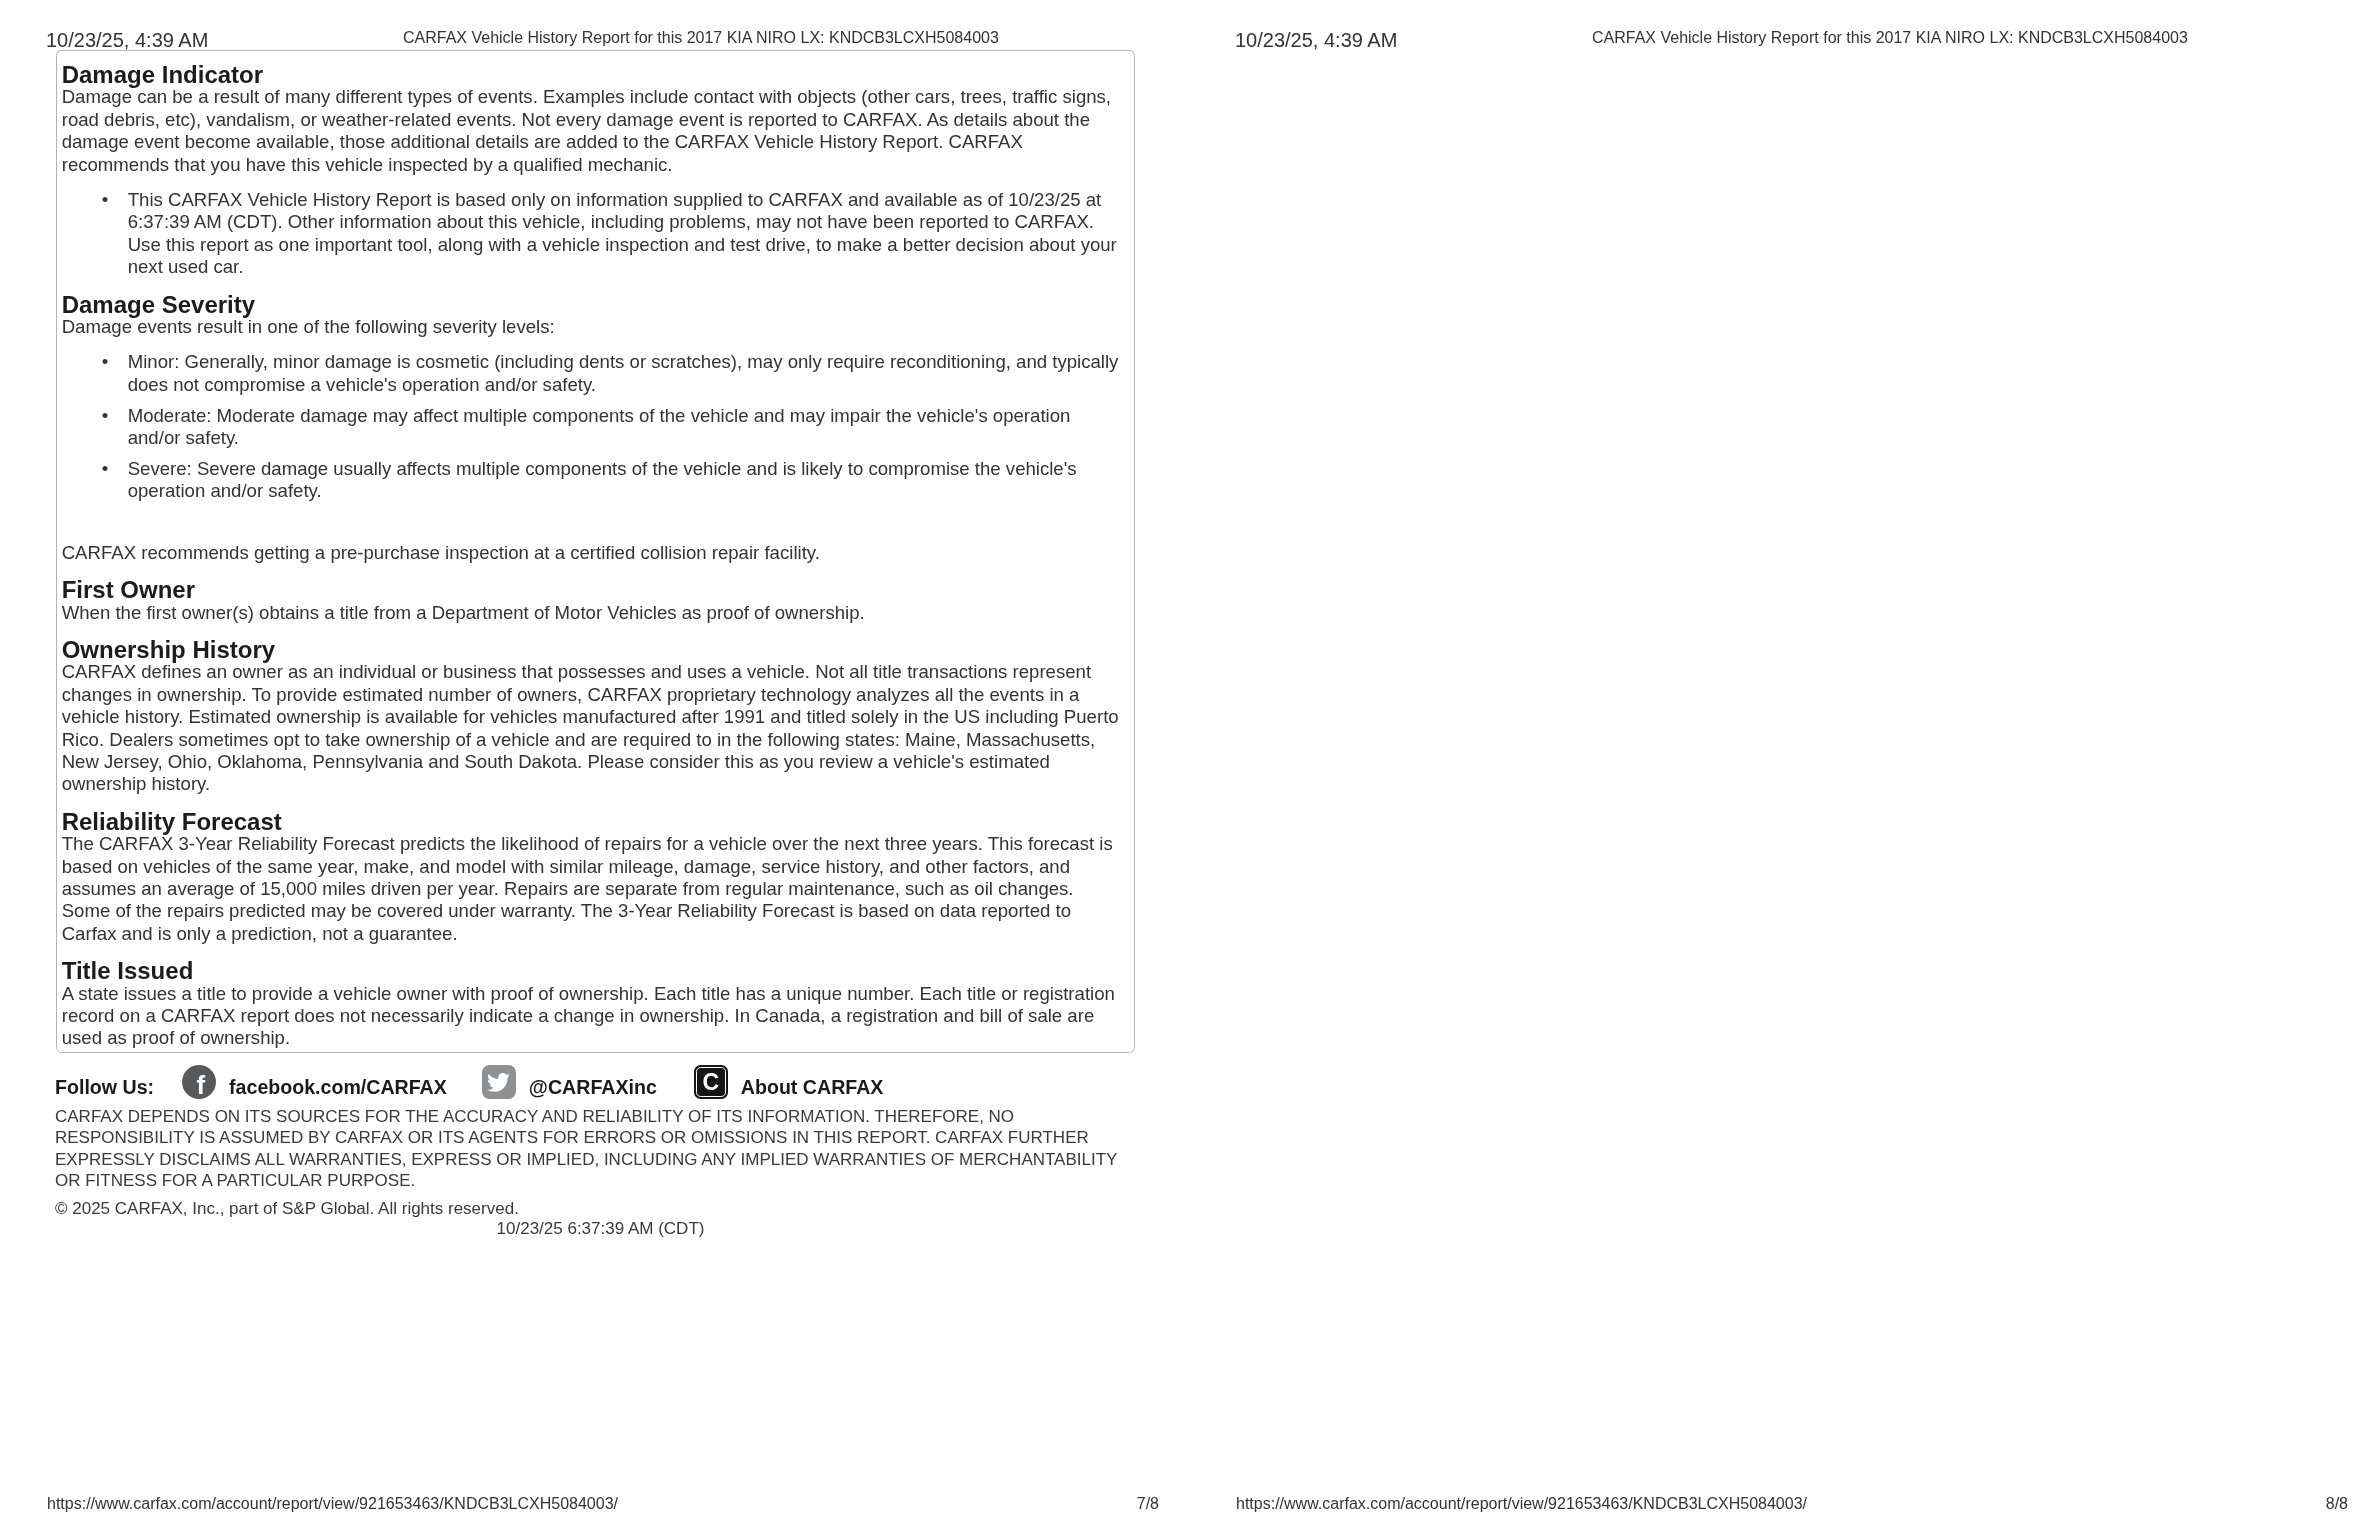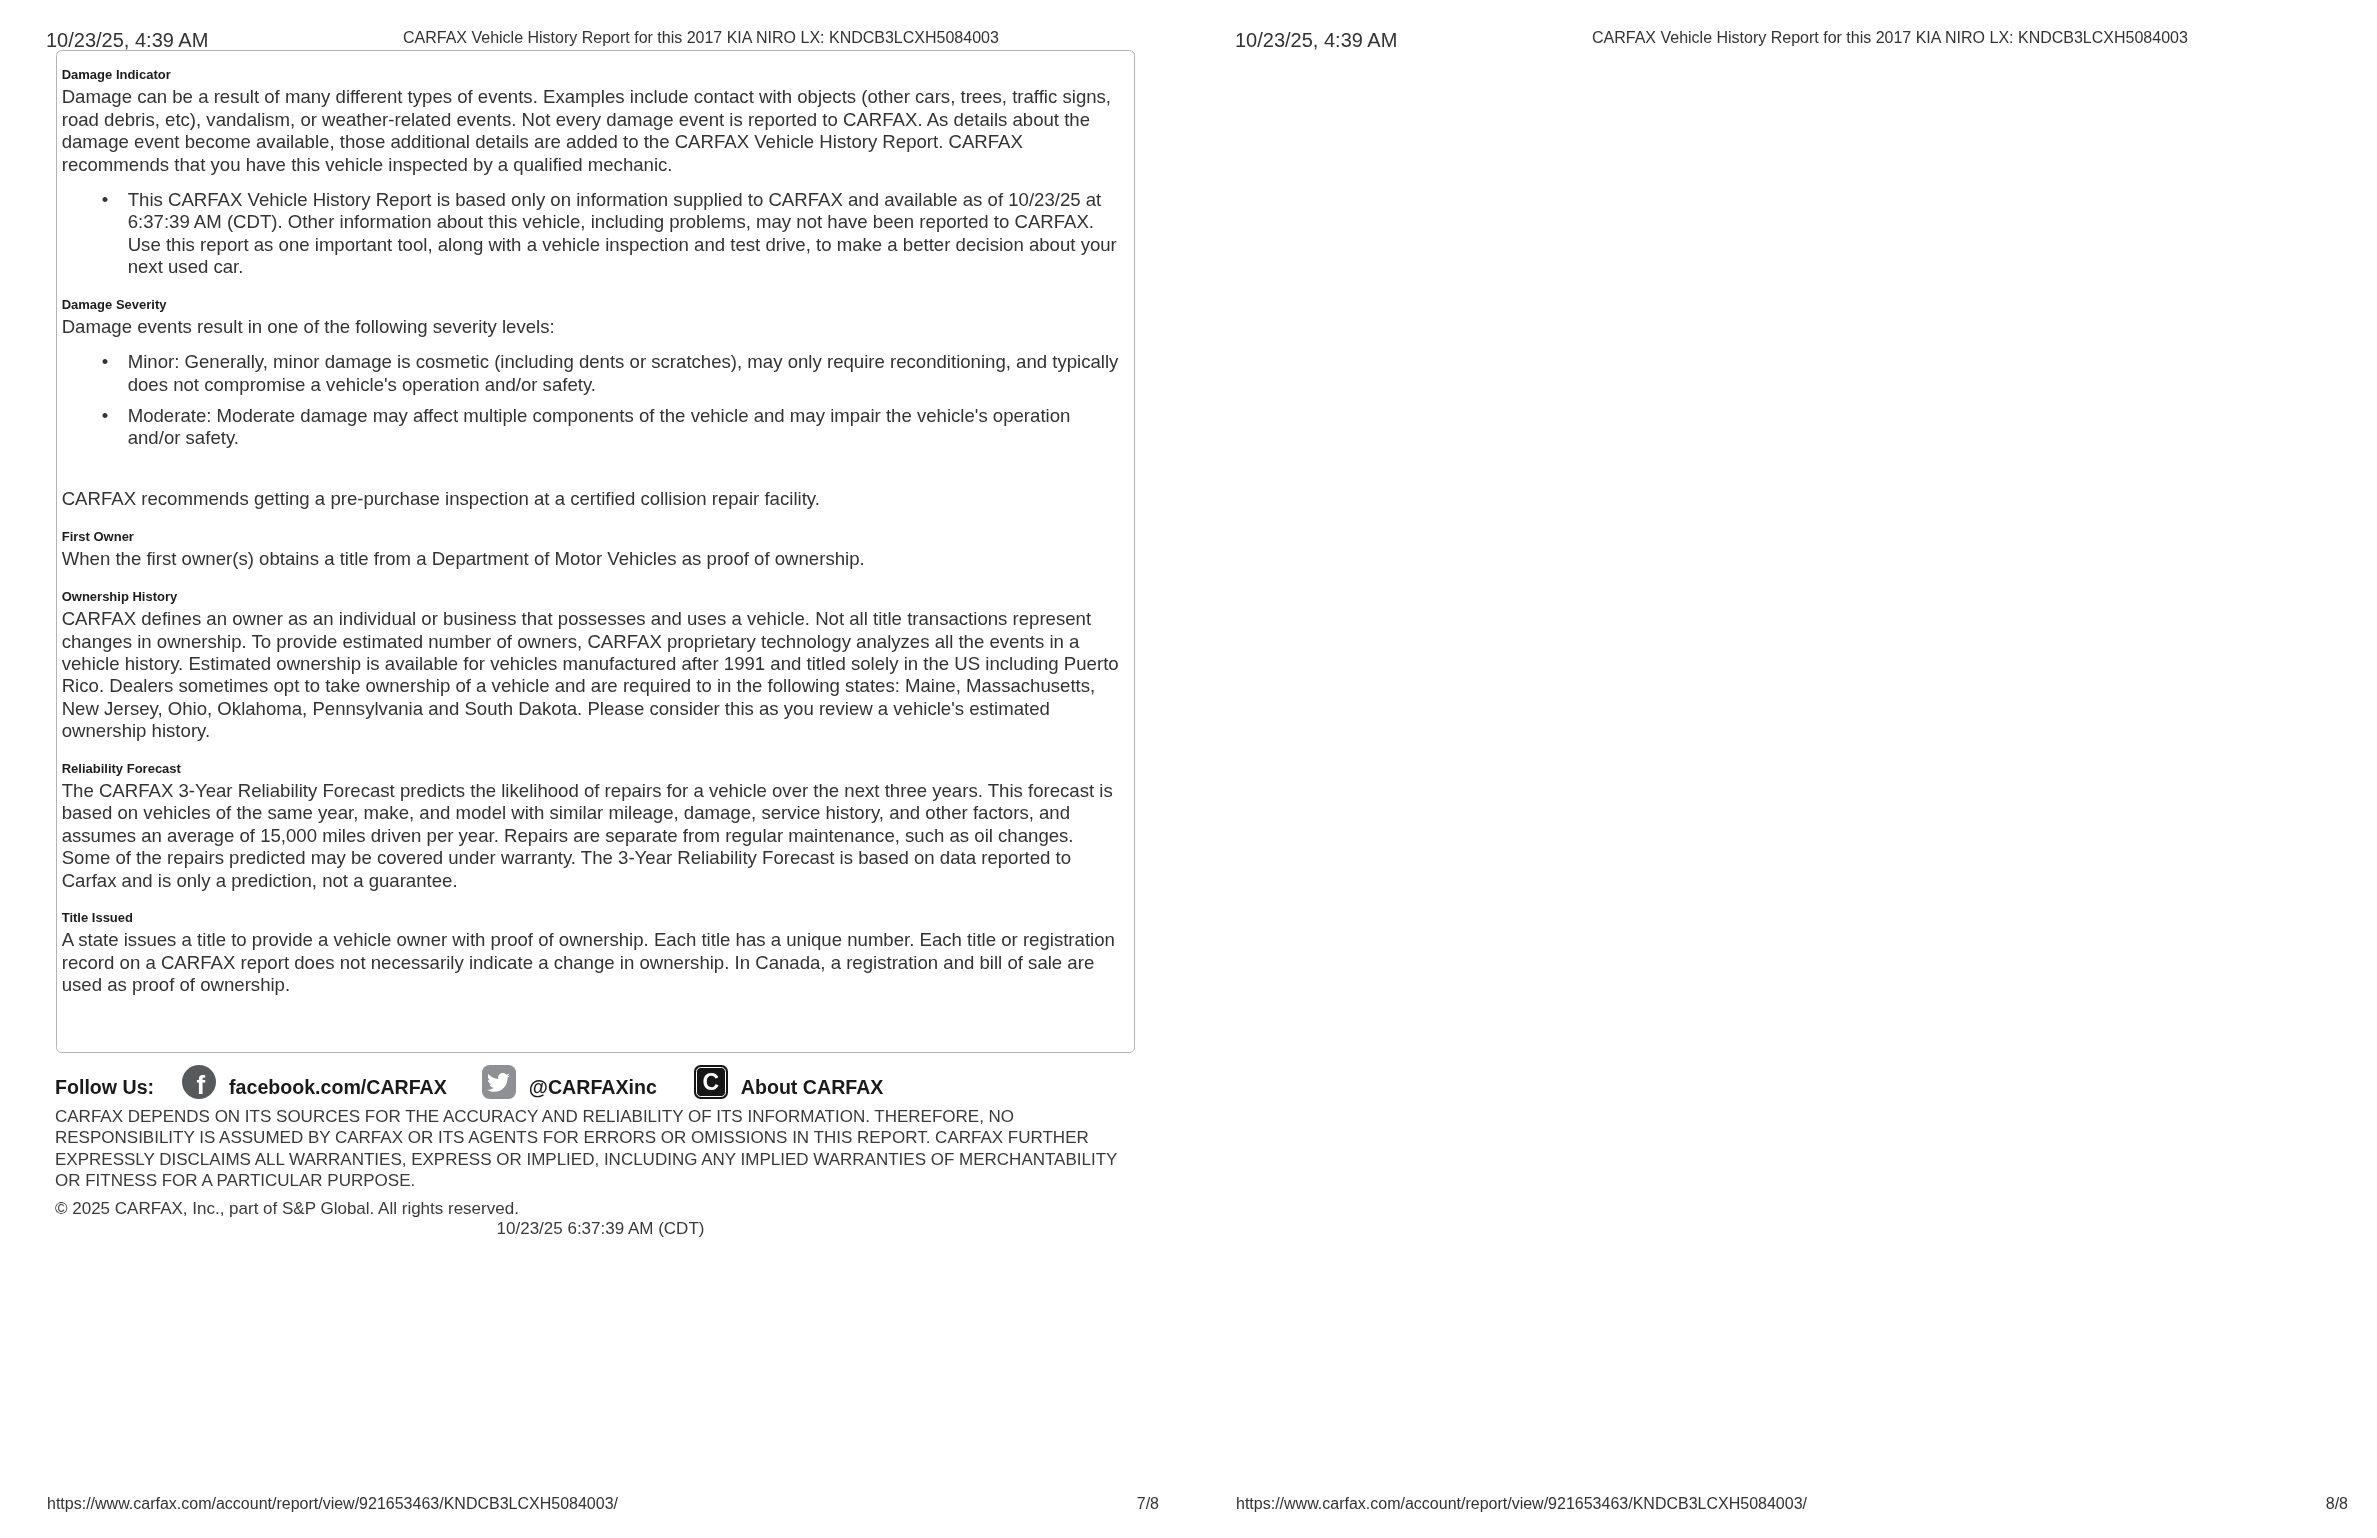--- a/index.html
+++ b/index.html
@@ -32,21 +32,21 @@
   .ftr .pagenum{white-space:nowrap;}
 
   
   .report-sheet{
     position:absolute;left:56px;top:50px;width:1079px;height:1003px;
     border:0.9px solid var(--box-border);border-radius:5.6px;
     padding:13px 9.3px 0 4.7px;
     overflow:hidden;
     font-size:18.6px;line-height:22.4px;color:var(--body-text);
   }
-  .section-heading{font-size:13px;line-height:22.4px;font-weight:bold;color:var(--heading-text);margin-top:15px;}
+  .section-heading{font-size:24px;line-height:22.4px;font-weight:bold;color:var(--heading-text);margin-top:15px;}
   .section-heading.first{margin-top:0;}
   .report-sheet p{margin:0;}
   .report-sheet ul{list-style:none;margin:13px 0 9.3px 0;padding-left:66px;}
   .report-sheet li{position:relative;}
   .report-sheet li::before{content:"\2022";position:absolute;left:-26px;top:0;}
   .report-sheet li + li{margin-top:8.4px;}
   p.recommendation{margin-top:39px;}
 
   
   .follow-row{position:absolute;left:55px;top:1064px;height:35px;display:flex;align-items:flex-end;}
@@ -82,20 +82,21 @@
     <p>Damage can be a result of many different types of events. Examples include contact with objects (other cars, trees, traffic signs, road debris, etc), vandalism, or weather-related events. Not every damage event is reported to CARFAX. As details about the damage event become available, those additional details are added to the CARFAX Vehicle History Report. CARFAX recommends that you have this vehicle inspected by a qualified mechanic.</p>
     <ul>
       <li>This CARFAX Vehicle History Report is based only on information supplied to CARFAX and available as of 10/23/25 at 6:37:39 AM (CDT). Other information about this vehicle, including problems, may not have been reported to CARFAX. Use this report as one important tool, along with a vehicle inspection and test drive, to make a better decision about your next used car.</li>
     </ul>
 
     <div class="section-heading">Damage Severity</div>
     <p>Damage events result in one of the following severity levels:</p>
     <ul>
       <li>Minor: Generally, minor damage is cosmetic (including dents or scratches), may only require reconditioning, and typically does not compromise a vehicle's operation and/or safety.</li>
       <li>Moderate: Moderate damage may affect multiple components of the vehicle and may impair the vehicle's operation and/or safety.</li>
+      <li>Severe: Severe damage usually affects multiple components of the vehicle and is likely to compromise the vehicle's operation and/or safety.</li>
     </ul>
     <p class="recommendation">CARFAX recommends getting a pre-purchase inspection at a certified collision repair facility.</p>
 
     <div class="section-heading">First Owner</div>
     <p>When the first owner(s) obtains a title from a Department of Motor Vehicles as proof of ownership.</p>
 
     <div class="section-heading">Ownership History</div>
     <p>CARFAX defines an owner as an individual or business that possesses and uses a vehicle. Not all title transactions represent changes in ownership. To provide estimated number of owners, CARFAX proprietary technology analyzes all the events in a vehicle history. Estimated ownership is available for vehicles manufactured after 1991 and titled solely in the US including Puerto Rico. Dealers sometimes opt to take ownership of a vehicle and are required to in the following states: Maine, Massachusetts, New Jersey, Ohio, Oklahoma, Pennsylvania and South Dakota. Please consider this as you review a vehicle's estimated ownership history.</p>
 
     <div class="section-heading">Reliability Forecast</div>

